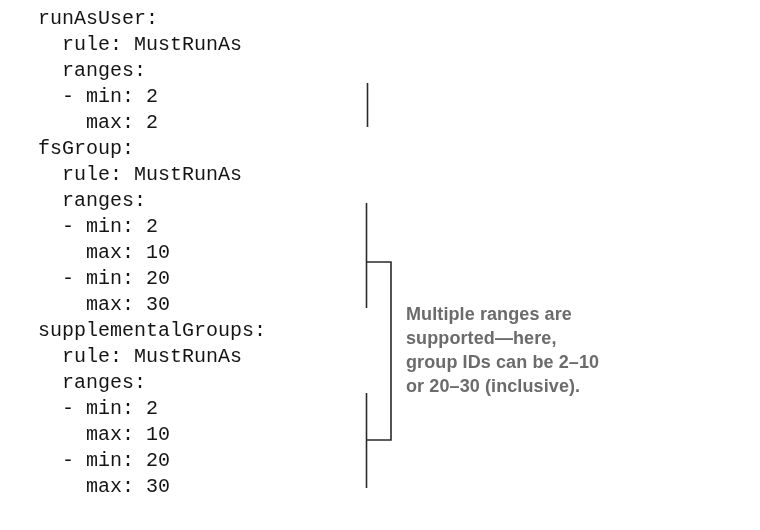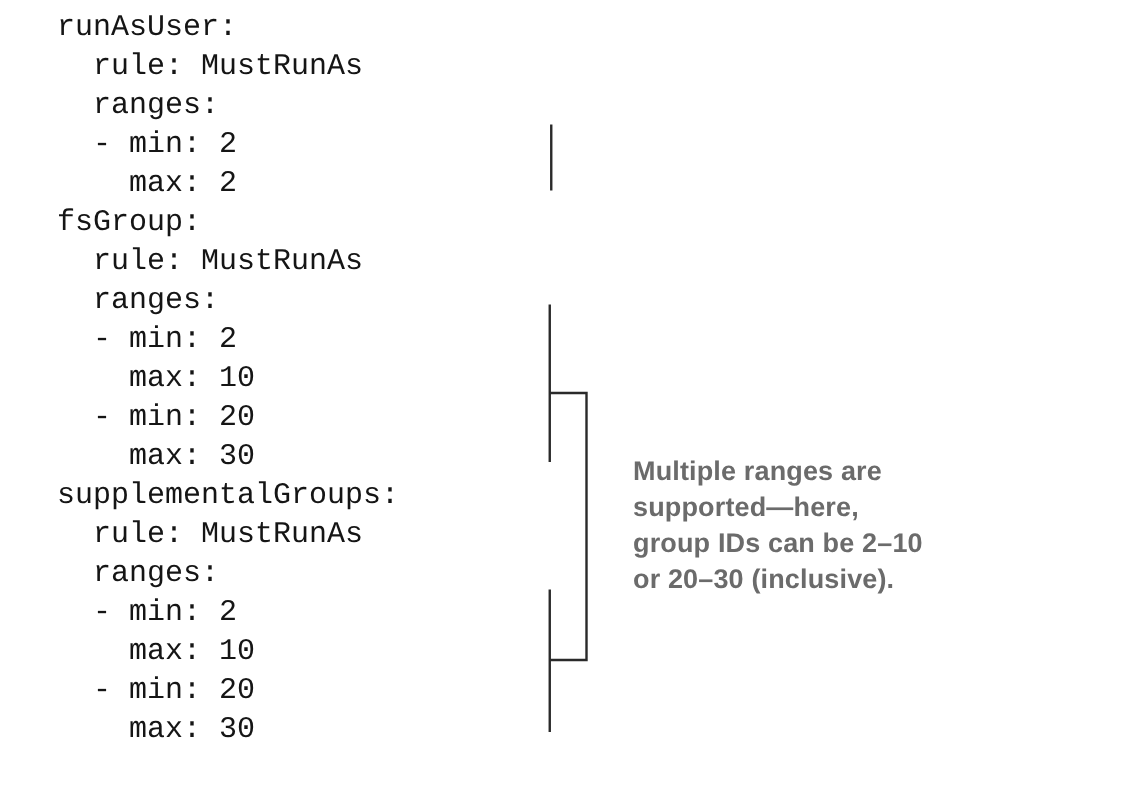--- a/index.html
+++ b/index.html
@@ -37,21 +37,21 @@
   .note {
     position: absolute;
     font-weight: bold;
     font-size: 18px;
     line-height: 24px;
     letter-spacing: 0.1px;
     color: var(--annotation-text, #6b6b6b);
     white-space: pre-line;
   }
   .note-1 { left: 382px; top: 80px; }
-  .note-2 { left: 422px; top: 302px; }
+  .note-2 { left: 406px; top: 302px; }
 </style>
 </head>
 <body>
 
 <div class="stage">
 
   <pre class="code">runAsUser:
   rule: MustRunAs
   ranges:
   - min: 2

